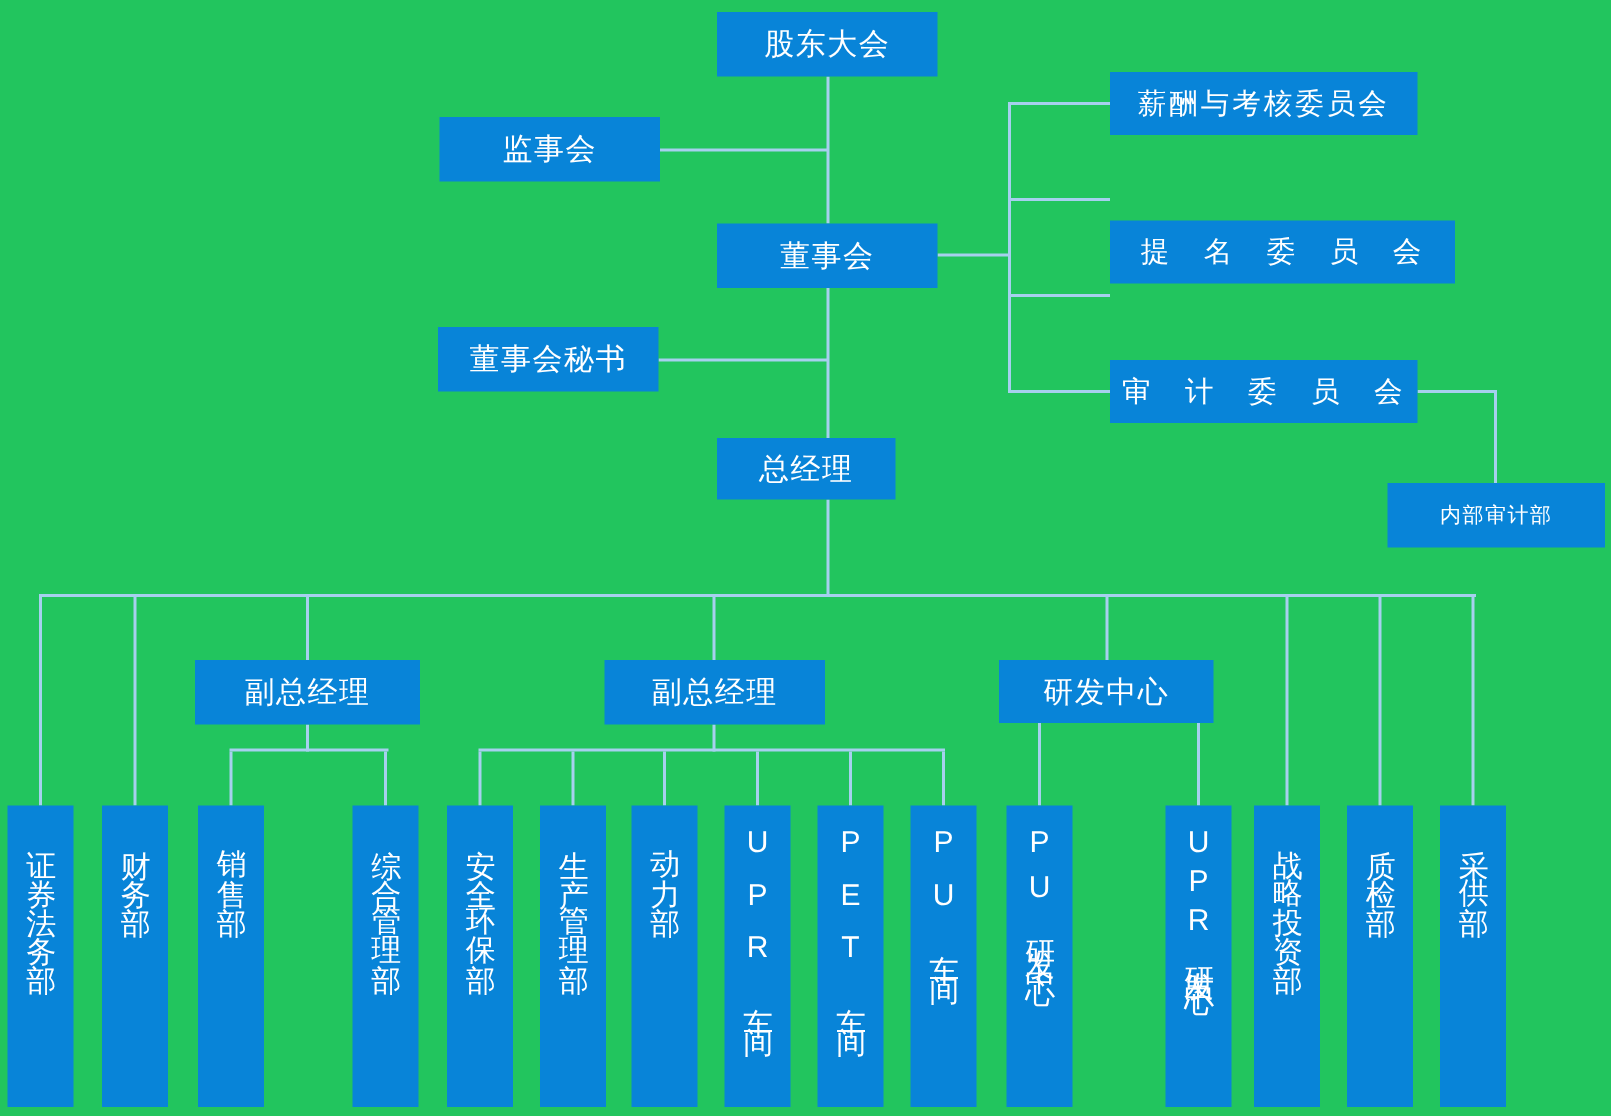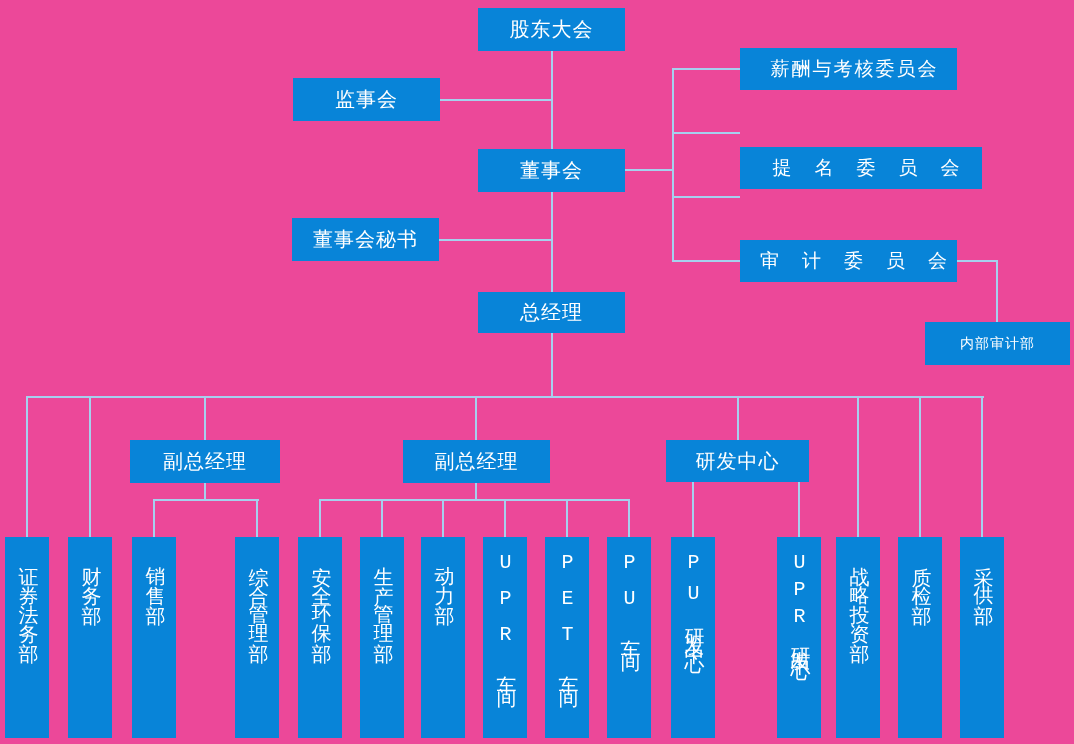--- a/index.html
+++ b/index.html
@@ -1,25 +1,25 @@
 <!DOCTYPE html>
 <html><head>
 <meta charset="utf-8">
 <style>
   html,body{margin:0;padding:0;background:#ffffff;}
   .canvas{
-    position:relative;width:1074px;height:744px;background:#ec4899;
-    font-family:Liberation Mono, monospace;overflow:hidden;
+    position:relative;width:1074px;height:744px;background:#22c55e;
+    font-family:Liberation Sans, sans-serif;overflow:hidden;
   }
   .node{
     position:absolute;background:#0884d8;color:#ffffff;
     display:flex;align-items:center;justify-content:center;
     font-size:20px;letter-spacing:1px;white-space:nowrap;
   }
-  .committee{font-size:19px;letter-spacing:2px;padding-left:12px;}
+  .committee{font-size:19px;letter-spacing:2px;}
   .vnode{
     position:absolute;top:537px;width:44px;height:201px;
     background:#0884d8;color:#ffffff;
     writing-mode:vertical-rl;text-orientation:upright;
     font-size:20px;line-height:44px;letter-spacing:19px;
     padding-top:14px;box-sizing:border-box;
   }
   .vnode.med{letter-spacing:13px;}
   .vnode.tight{letter-spacing:8px;}
   .vnode.xtight{letter-spacing:4px;}
@@ -68,21 +68,21 @@
   <div class="line" style="left:798px;top:482px;width:2px;height:55px;"></div>
 
   <div class="node" style="left:478px;top:8px;width:147px;height:43px;">股东大会</div>
   <div class="node" style="left:293px;top:78px;width:147px;height:43px;">监事会</div>
   <div class="node" style="left:478px;top:149px;width:147px;height:43px;">董事会</div>
   <div class="node committee" style="left:740px;top:48px;width:205px;height:42px;">薪酬与考核委员会</div>
   <div class="node committee" style="left:740px;top:112px;width:230px;height:42px;margin-top:35px;">提　名　委　员　会</div>
   <div class="node committee" style="left:740px;top:240px;width:205px;height:42px;text-align:right;">审　计　委　员　会</div>
   <div class="node" style="left:925px;top:322px;width:145px;height:43px;font-size:14px;">内部审计部</div>
   <div class="node" style="left:292px;top:218px;width:147px;height:43px;">董事会秘书</div>
-  <div class="node" style="left:478px;top:292px;width:147px;height:41px;">总经理</div>
+  <div class="node" style="left:478px;top:292px;width:119px;height:41px;">总经理</div>
   <div class="node" style="left:130px;top:440px;width:150px;height:43px;">副总经理</div>
   <div class="node" style="left:403px;top:440px;width:147px;height:43px;">副总经理</div>
   <div class="node" style="left:666px;top:440px;width:143px;height:42px;">研发中心</div>
 
   <div class="vnode" style="left:5px;">证券法务部</div>
   <div class="vnode" style="left:68px;">财务部</div>
   <div class="vnode" style="left:132px;">销售部</div>
   <div class="vnode" style="left:235px;">综合管理部</div>
   <div class="vnode" style="left:298px;">安全环保部</div>
   <div class="vnode" style="left:360px;">生产管理部</div>

